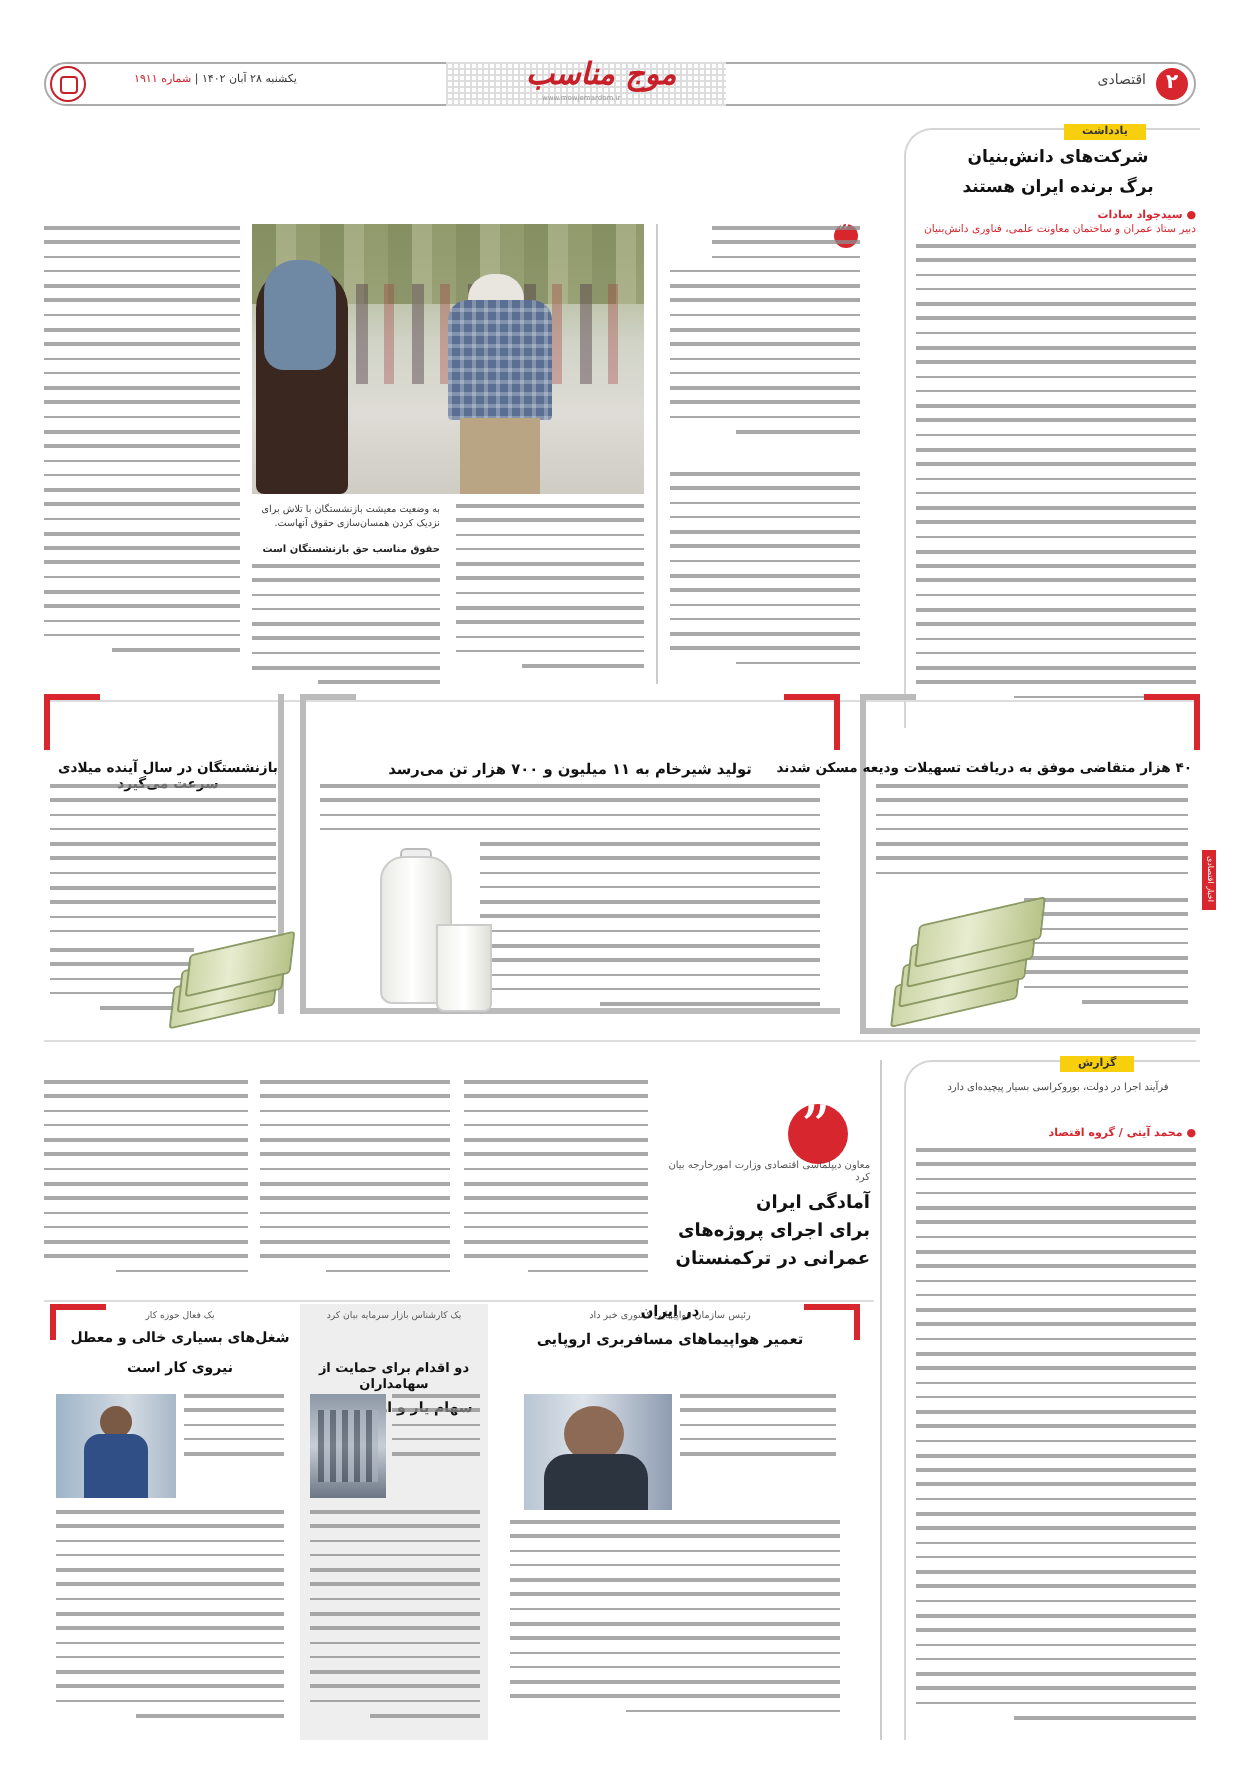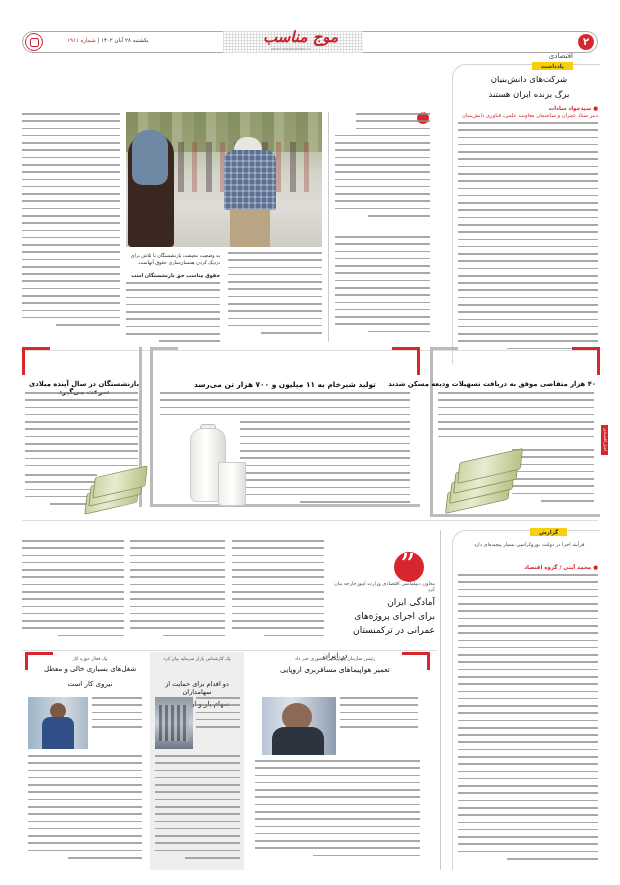--- a/index.html
+++ b/index.html
@@ -6,21 +6,21 @@
   html, body { width: 620px; height: 885px; background: #fff; overflow: hidden; }
   body { font-family: "DejaVu Sans", sans-serif; color: #222; direction: rtl; position: relative; }
 
   .page { position: absolute; left: 0; top: 0; width: 620px; height: 885px; }
 
   
   .masthead { position: absolute; left: 22px; top: 31px; width: 576px; height: 22px;
     border: 1.5px solid #aaa; border-radius: 12px; background: #fff; }
   .masthead .page-num { position: absolute; right: 3px; top: 2px; width: 16px; height: 16px; border-radius: 50%;
     background: #d8262e; color: #fff; font-size: 10px; font-weight: bold; text-align: center; line-height: 16px; }
-  .masthead .section-name { position: absolute; right: 24px; top: 4px; font-size: 7px; color: #444; margin-top: 16px; }
+  .masthead .section-name { position: absolute; right: 24px; top: 4px; font-size: 7px; color: #444; }
   .masthead .logo-box { position: absolute; left: 200px; top: -1px; width: 140px; height: 22px;
     background-image: linear-gradient(#ddd 1px, transparent 1px), linear-gradient(90deg, #ddd 1px, transparent 1px);
     background-size: 3px 3px; }
   .masthead .logo { position: absolute; left: 240px; top: -4px; font-family: "DejaVu Serif", serif; font-size: 15px;
     font-weight: bold; color: #c8202a; font-style: italic; }
   .masthead .url { position: absolute; left: 248px; top: 15px; font-size: 3.5px; color: #999; direction: ltr; }
   .masthead .date { position: absolute; left: 44px; top: 5px; font-size: 5.5px; color: #333; }
   .masthead .date .issue { color: #c8202a; }
   .masthead .badge { position: absolute; left: 2px; top: 1px; width: 18px; height: 18px; border-radius: 50%;
     border: 1.5px solid #c8202a; }
@@ -49,21 +49,21 @@
 
   .quote-mark { position: absolute; width: 12px; height: 12px; border-radius: 50%; background: #d8262e; }
   .quote-mark::after { content: "\201D"; position: absolute; left: 2px; top: -3px; color: #fff; font-size: 12px; font-family: "DejaVu Serif", serif; }
 
   .photo-caption { position: absolute; font-size: 4.8px; color: #333; line-height: 7px; }
   .subhead-bullet { position: absolute; font-size: 5px; font-weight: bold; color: #222; }
 
   
   .sidebar-box { position: absolute; border: 1px solid #d5d5d5; border-radius: 14px 0 0 0; border-right: none; border-bottom: none; }
   .tag { position: absolute; background: #f7cf0c; color: #333; font-size: 5.5px; font-weight: bold; padding: 1px 9px; }
-  .side-title { position: absolute; text-align: center; font-weight: normal; color: #111; }
+  .side-title { position: absolute; text-align: center; font-weight: bold; color: #111; }
   .byline { position: absolute; font-size: 5.5px; color: #d8262e; font-weight: bold; }
   .bylrole { position: absolute; font-size: 5.3px; color: #d8262e; }
 
   .vline { position: absolute; width: 1px; background: #ccc; }
   .hline { position: absolute; height: 1px; background: #ddd; }
 
   
   .bracket { position: absolute; }
   .bracket .red-corner { position: absolute; right: 0; top: 0; width: 28px; height: 28px; border-top: 3px solid #d8262e; border-right: 3px solid #d8262e; }
   .bracket .red-corner.left { right: auto; left: 0; border-right: none; border-left: 3px solid #d8262e; }

